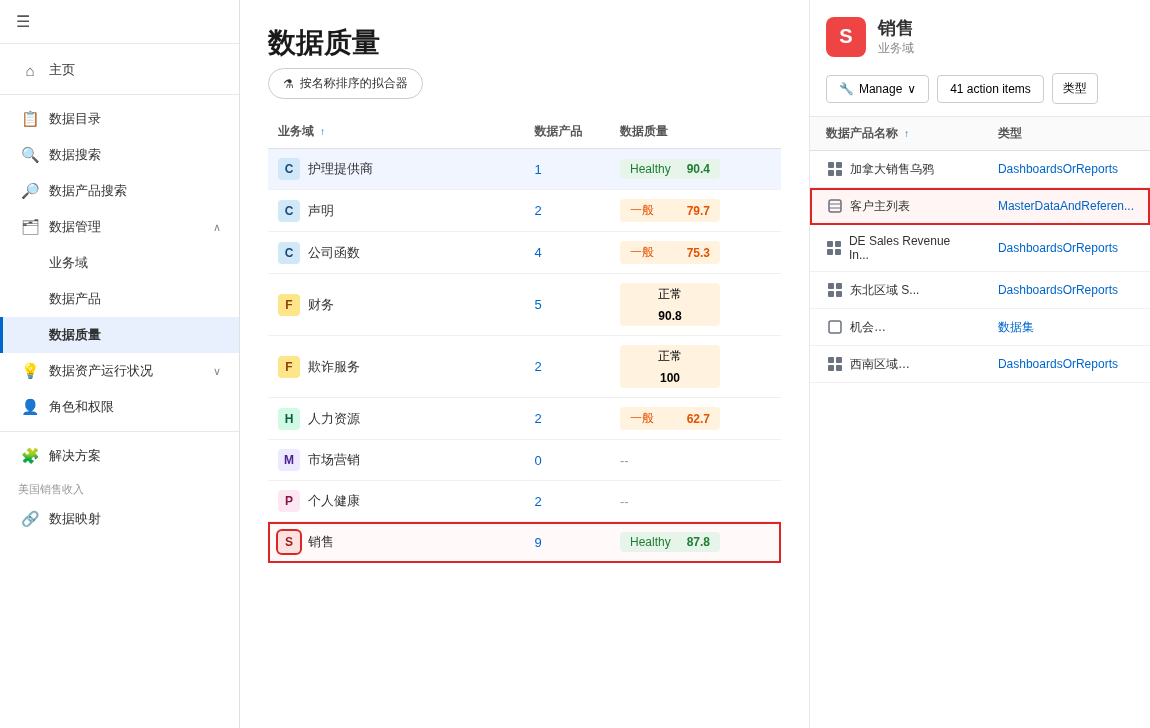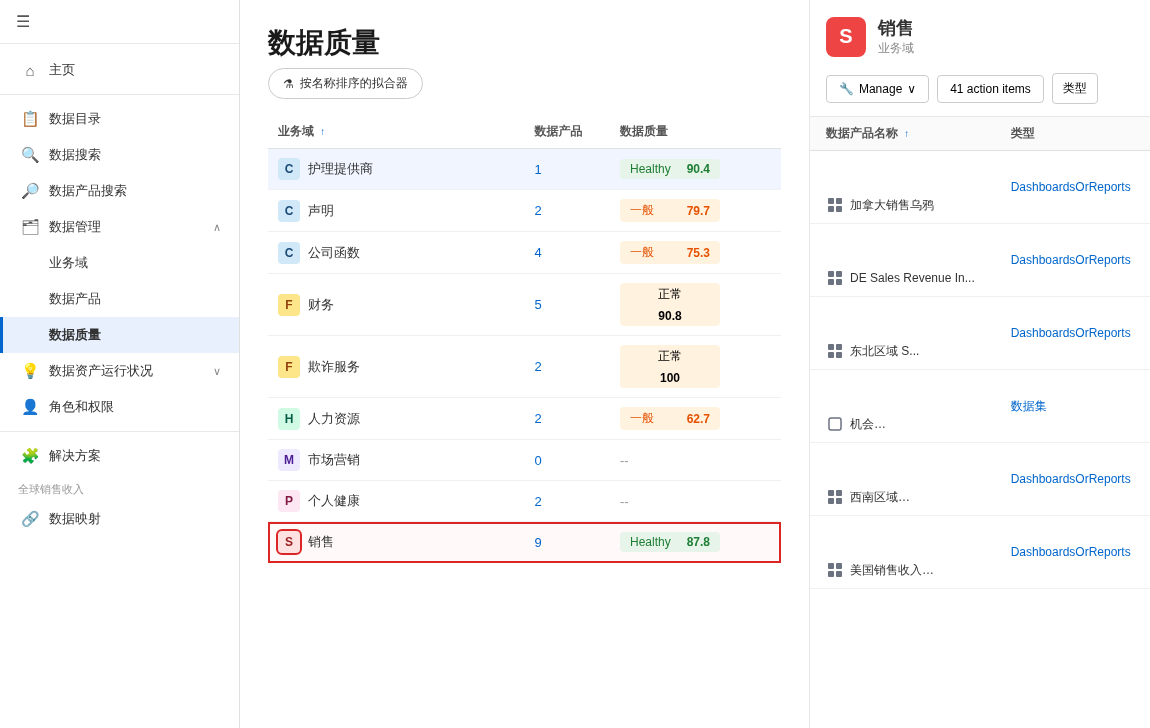--- a/index.html
+++ b/index.html
@@ -59,21 +59,21 @@
     .actions-bar { display: flex; align-items: center; gap: 8px; }
     .manage-btn { display: flex; align-items: center; gap: 5px; padding: 6px 12px; border: 1px solid #ccc; border-radius: 4px; background: #fff; cursor: pointer; font-size: 12px; }
     .action-items-btn { padding: 6px 12px; border: 1px solid #ccc; border-radius: 4px; background: #fff; cursor: pointer; font-size: 12px; }
     .type-btn { padding: 6px 10px; border: 1px solid #ccc; border-radius: 4px; background: #fff; cursor: pointer; font-size: 12px; }
 
     
     .right-table { width: 100%; border-collapse: collapse; margin-top: 0; }
     .right-table th { text-align: left; padding: 8px 16px; color: #555; font-weight: 600; font-size: 12px; border-bottom: 1px solid #e0e0e0; }
     .right-table td { padding: 9px 16px; border-bottom: 1px solid #f0f0f0; font-size: 12px; }
     .product-icon { display: inline-flex; align-items: center; justify-content: center; width: 18px; height: 18px; margin-right: 6px; vertical-align: middle; }
-    .product-name { display: flex; align-items: center; margin-top: 36px; }
+    .product-name { display: flex; align-items: center; }
     .type-text { color: #0066cc; font-size: 11px; }
 
     .right-table-header-row { background: #fafafa; }
   </style>
 </head>
 <body>
 
 <div class="sidebar">
   <div class="sidebar-header">
     <span class="hamburger">☰</span>
@@ -118,21 +118,21 @@
     <div class="nav-item">
       <span class="icon">👤</span>
       <span>角色和权限</span>
     </div>
     <hr class="nav-divider">
     <div class="nav-item">
       <span class="icon">🧩</span>
       <span>解决方案</span>
     </div>
     <div style="padding: 8px 18px 4px; font-size:11px; color:#999;">
-      <span>全球销售收入</span>
+      <span>美国销售收入</span>
     </div>
     <div class="nav-item">
       <span class="icon">🔗</span>
       <span>数据映射</span>
     </div>
   </div>
 </div>
 
 <div class="main">
   <div class="content-area">
@@ -326,20 +326,35 @@
                       <rect x="9" y="1" width="6" height="6" rx="1" fill="#6b7280"></rect>
                       <rect x="1" y="9" width="6" height="6" rx="1" fill="#6b7280"></rect>
                       <rect x="9" y="9" width="6" height="6" rx="1" fill="#6b7280"></rect>
                     </svg>
                   </span>
                   <span>加拿大销售乌鸦</span>
                 </div>
               </td>
               <td class="type-text">DashboardsOrReports</td>
             </tr>
+            <tr style="outline: rgb(220, 38, 38) solid 2px; outline-offset: -2px; background: rgb(255, 245, 245);">
+              <td>
+                <div class="product-name">
+                  <span class="product-icon">
+                    <svg width="16" height="16" viewBox="0 0 16 16" fill="none">
+                      <rect x="2" y="2" width="12" height="12" rx="2" stroke="#6b7280" stroke-width="1.5" fill="none"></rect>
+                      <line x1="2" y1="6" x2="14" y2="6" stroke="#6b7280" stroke-width="1"></line>
+                      <line x1="2" y1="10" x2="14" y2="10" stroke="#6b7280" stroke-width="1"></line>
+                    </svg>
+                  </span>
+                  <span>客户主列表</span>
+                </div>
+              </td>
+              <td class="type-text">MasterDataAndReferen...</td>
+            </tr>
             <tr>
               <td>
                 <div class="product-name">
                   <span class="product-icon">
                     <svg width="16" height="16" viewBox="0 0 16 16" fill="none">
                       <rect x="1" y="1" width="6" height="6" rx="1" fill="#6b7280"></rect>
                       <rect x="9" y="1" width="6" height="6" rx="1" fill="#6b7280"></rect>
                       <rect x="1" y="9" width="6" height="6" rx="1" fill="#6b7280"></rect>
                       <rect x="9" y="9" width="6" height="6" rx="1" fill="#6b7280"></rect>
                     </svg>
@@ -387,34 +402,18 @@
                       <rect x="9" y="1" width="6" height="6" rx="1" fill="#6b7280"></rect>
                       <rect x="1" y="9" width="6" height="6" rx="1" fill="#6b7280"></rect>
                       <rect x="9" y="9" width="6" height="6" rx="1" fill="#6b7280"></rect>
                     </svg>
                   </span>
                   <span>西南区域…</span>
                 </div>
               </td>
               <td class="type-text">DashboardsOrReports</td>
             </tr>
-            <tr>
-              <td>
-                <div class="product-name">
-                  <span class="product-icon">
-                    <svg width="16" height="16" viewBox="0 0 16 16" fill="none">
-                      <rect x="1" y="1" width="6" height="6" rx="1" fill="#6b7280"></rect>
-                      <rect x="9" y="1" width="6" height="6" rx="1" fill="#6b7280"></rect>
-                      <rect x="1" y="9" width="6" height="6" rx="1" fill="#6b7280"></rect>
-                      <rect x="9" y="9" width="6" height="6" rx="1" fill="#6b7280"></rect>
-                    </svg>
-                  </span>
-                  <span>美国销售收入…</span>
-                </div>
-              </td>
-              <td class="type-text">DashboardsOrReports</td>
-            </tr>
           </tbody>
       </table>
     </div>
 
   </div>
 </div>
 
 </body></html>

